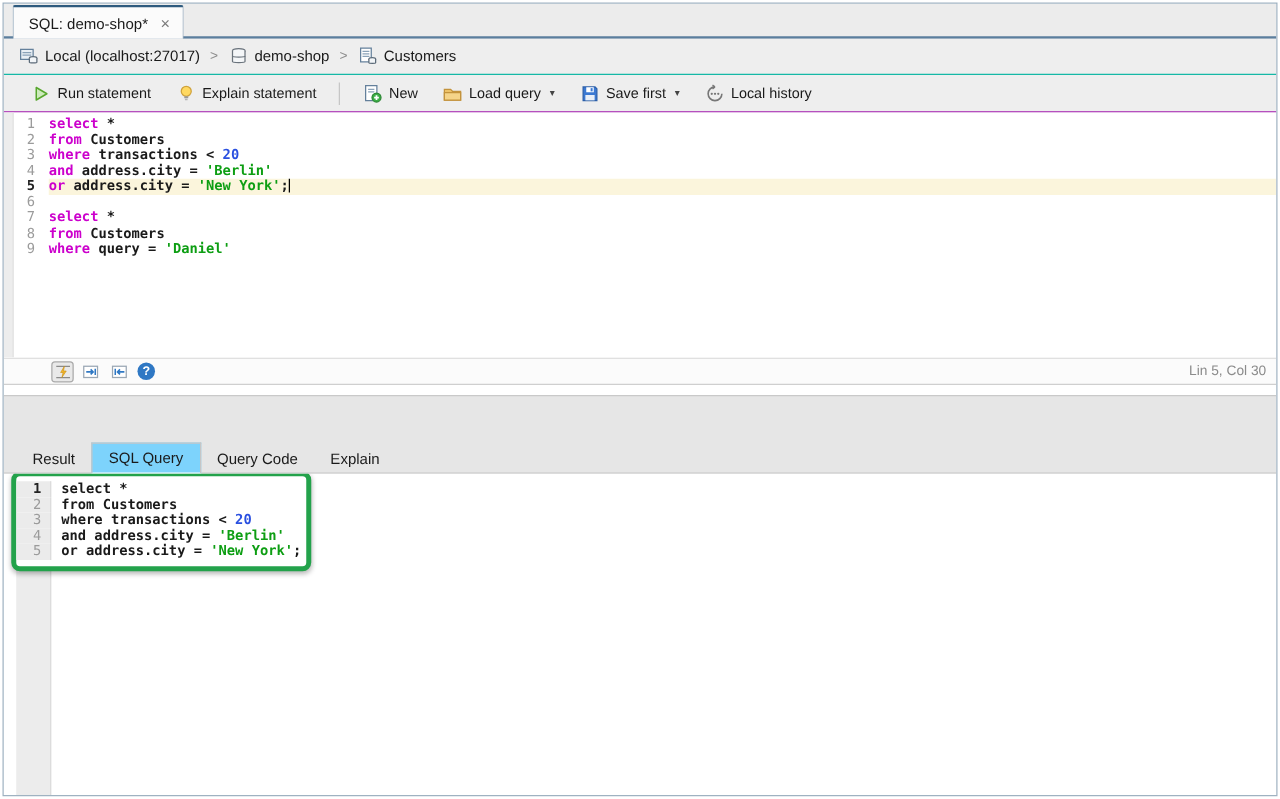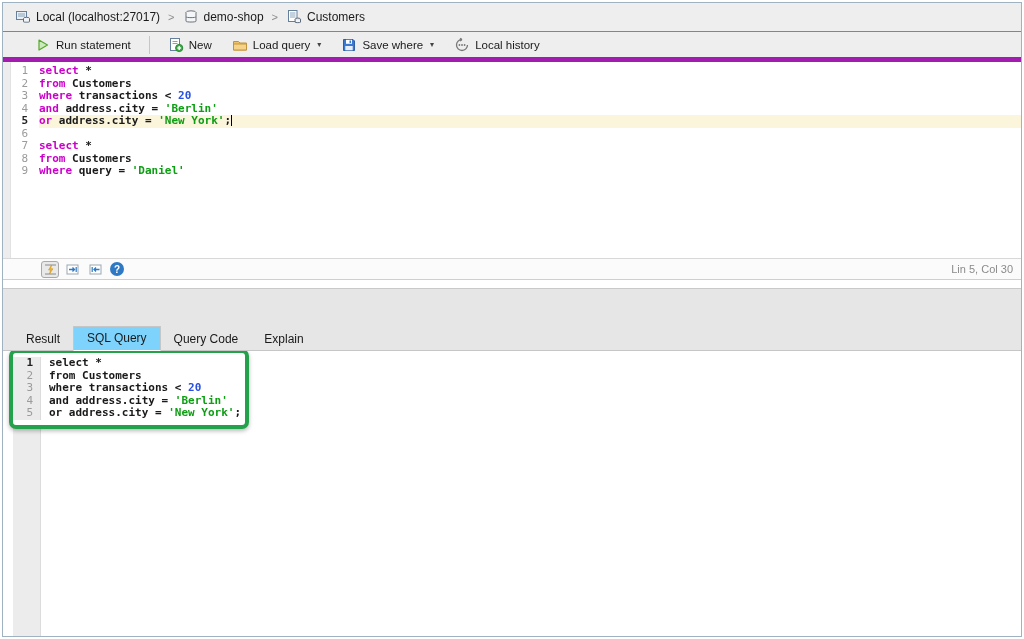--- a/index.html
+++ b/index.html
@@ -16,21 +16,21 @@
     display:flex; align-items:center; gap:10px; padding:0 10px 0 12px; font-size:12px; color:#1a1a1a;
     border-radius:2px 2px 0 0; position:relative; z-index:2;
   }
   .doc-tab .close { color:#7b7b7b; font-size:13px; line-height:1; cursor:default; }
   
   .breadcrumb { height:29px; background:#eeeeee; border-bottom:1px solid #14b8a6; display:flex; align-items:center; padding-left:12px; gap:6px; font-size:12px; color:#1a1a1a; flex:0 0 auto;}
   .breadcrumb .seg { display:flex; align-items:center; gap:5px; }
   .breadcrumb .chev { color:#8d8d8d; font-size:11px; padding:0 2px; }
   .icon16 { width:16px; height:16px; display:inline-block; vertical-align:middle; }
   
-  .toolbar { height:30px; background:#eeeeee; border-bottom:5px solid #a21caf; display:flex; align-items:center; padding-left:24px; gap:4px; font-size:11.5px; color:#1a1a1a; flex:0 0 auto;}
+  .toolbar { height:30px; background:#eeeeee; border-bottom:1px solid #a21caf; display:flex; align-items:center; padding-left:14px; gap:4px; font-size:11.5px; color:#1a1a1a; flex:0 0 auto;}
   .tbtn { display:flex; align-items:center; gap:5px; padding:3px 8px; border-radius:3px; cursor:default; }
   .tbtn .arrow { font-size:8px; color:#444; margin-left:2px; }
   .tsep { width:1px; height:18px; background:#c6c6c6; margin:0 6px; }
   
   .editor {
     flex:0 0 196px; background:#fff; position:relative; overflow:hidden;
     font-family:"DejaVu Sans Mono","Liberation Mono",monospace; font-size:11px; line-height:12.5px;
     padding-top:3px;
   }
   .editor::before { content:""; position:absolute; left:0; top:0; bottom:0; width:7px; background:#ededed; border-right:1px solid #e2e2e2; }
@@ -66,20 +66,26 @@
   .mini-editor { font-family:"DejaVu Sans Mono","Liberation Mono",monospace; font-size:11px; line-height:12.5px; padding-top:4px; height:100%; }
   .mini-editor .crow .ln { flex:0 0 28px; padding-right:7px; background:#ebebeb; border-right:1px solid #dcdcdc; margin-right:8px; }
   .mini-editor .crow.current .ctext { background:transparent; }
   .mini-editor .tok-kw { color:var(--keyword-bottom); }
 </style>
 </head>
 <body>
 
 <div class="window">
 
+  <div class="tabstrip">
+    <div class="doc-tab">
+      <span>SQL: demo-shop*</span>
+      <span class="close">×</span>
+    </div>
+  </div>
 
   <div class="breadcrumb">
     <span class="seg">
       <svg class="icon16" viewBox="0 0 16 16">
         <rect x="1.5" y="2.5" width="10" height="8" fill="#e9eff5" stroke="#64809b"></rect>
         <line x1="3" y1="5" x2="10" y2="5" stroke="#8aa2b8"></line>
         <line x1="3" y1="7" x2="10" y2="7" stroke="#8aa2b8"></line>
         <ellipse cx="11.5" cy="9.5" rx="3" ry="1.2" fill="#f2f5f8" stroke="#5c6b79"></ellipse>
         <path d="M8.5 9.5 v3.2 c0 .7 6 .7 6 0 V9.5" fill="#f2f5f8" stroke="#5c6b79"></path>
       </svg>
@@ -108,20 +114,28 @@
     </span>
   </div>
 
   <div class="toolbar">
     <div class="tbtn">
       <svg class="icon16" viewBox="0 0 16 16">
         <path d="M4 3 L12.5 8 L4 13 Z" fill="#cdeabc" stroke="#58a72e" stroke-width="1.2" stroke-linejoin="round"></path>
       </svg>
       <span>Run statement</span>
     </div>
+    <div class="tbtn">
+      <svg class="icon16" viewBox="0 0 16 16">
+        <circle cx="8" cy="6" r="4" fill="#ffd961" stroke="#cfa23c"></circle>
+        <rect x="6.4" y="10" width="3.2" height="1.6" rx="0.5" fill="#9a9a9a"></rect>
+        <rect x="6.9" y="12" width="2.2" height="1.2" rx="0.4" fill="#b5b5b5"></rect>
+      </svg>
+      <span>Explain statement</span>
+    </div>
     <div class="tsep"></div>
     <div class="tbtn">
       <svg class="icon16" viewBox="0 0 16 16">
         <rect x="2.5" y="1.5" width="9" height="12" fill="#fff" stroke="#64809b"></rect>
         <line x1="4.5" y1="4.5" x2="9.5" y2="4.5" stroke="#8aa2b8"></line>
         <line x1="4.5" y1="6.5" x2="9.5" y2="6.5" stroke="#8aa2b8"></line>
         <circle cx="11.2" cy="11" r="3.6" fill="#3cae46" stroke="#2c8735"></circle>
         <line x1="11.2" y1="9.1" x2="11.2" y2="12.9" stroke="#fff" stroke-width="1.4"></line>
         <line x1="9.3" y1="11" x2="13.1" y2="11" stroke="#fff" stroke-width="1.4"></line>
       </svg>
@@ -135,21 +149,21 @@
       <span>Load query</span>
       <span class="arrow">▾</span>
     </div>
     <div class="tbtn">
       <svg class="icon16" viewBox="0 0 16 16">
         <path d="M2.5 2.5 h9.5 l1.5 1.5 v9.5 h-11 Z" fill="#3a78d2" stroke="#2c5fa8"></path>
         <rect x="5" y="2.8" width="6" height="4" fill="#fff"></rect>
         <rect x="8.5" y="3.5" width="1.6" height="2.6" fill="#3a78d2"></rect>
         <rect x="4.3" y="9" width="7.4" height="4.3" fill="#e8eef7"></rect>
       </svg>
-      <span>Save where</span>
+      <span>Save first</span>
       <span class="arrow">▾</span>
     </div>
     <div class="tbtn">
       <svg class="icon16" viewBox="0 0 16 16">
         <path d="M13.5 8 A5.5 5.5 0 1 1 8 2.5" fill="none" stroke="#777" stroke-width="1.3"></path>
         <path d="M8 2.5 l-2 -1.4 M8 2.5 l-2 1.6" fill="none" stroke="#777" stroke-width="1.1"></path>
         <circle cx="5.4" cy="8" r="0.9" fill="#777"></circle>
         <circle cx="8" cy="8" r="0.9" fill="#777"></circle>
         <circle cx="10.6" cy="8" r="0.9" fill="#777"></circle>
       </svg>

